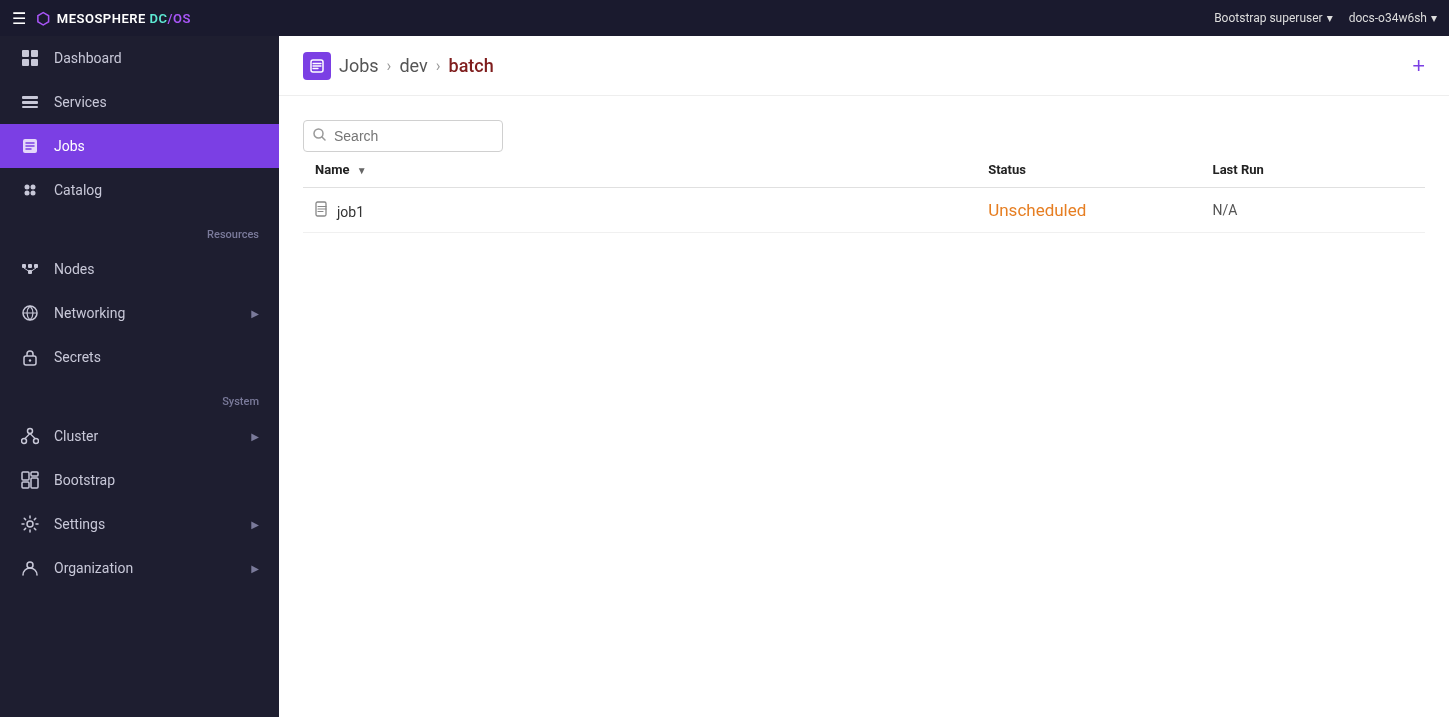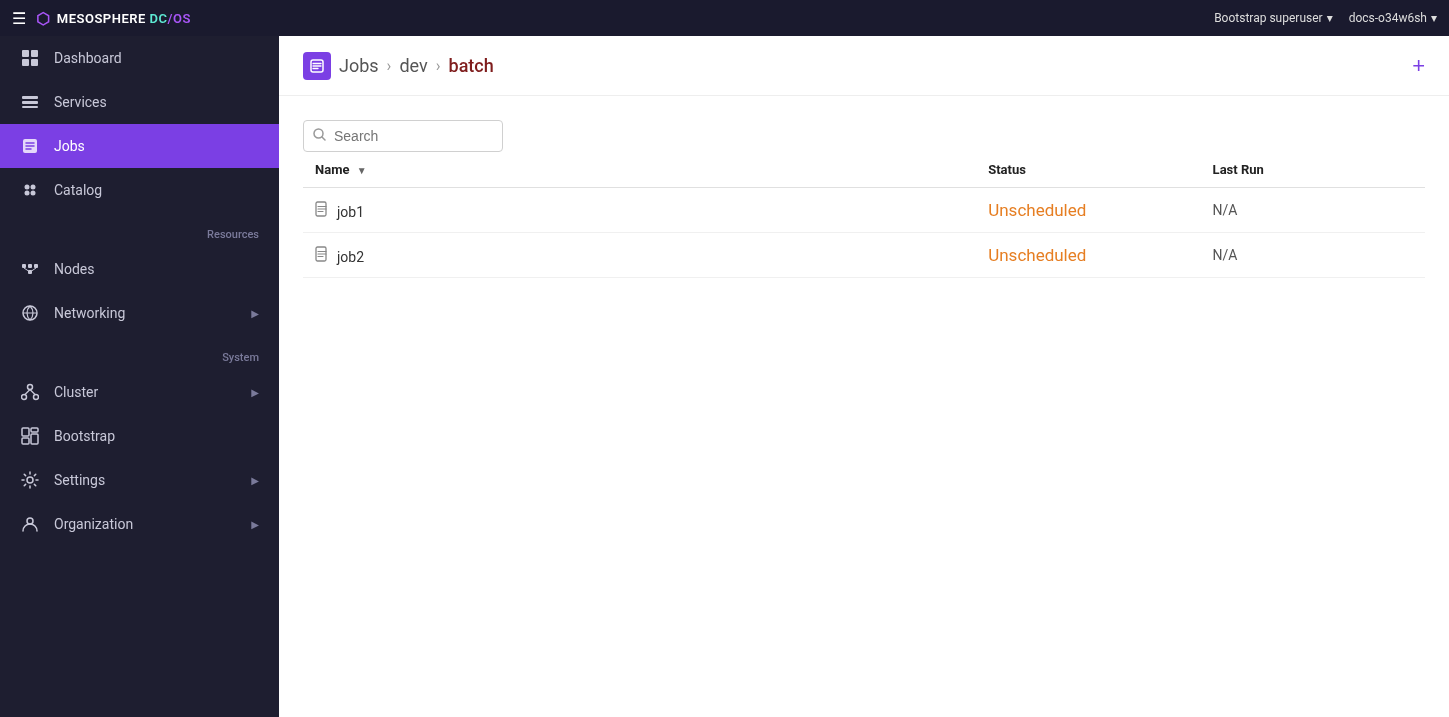--- a/index.html
+++ b/index.html
@@ -211,20 +211,30 @@
       <span class="nav-icon">
         <svg width="18" height="18" viewBox="0 0 18 18" fill="none">
           <circle cx="9" cy="9" r="7" stroke="#c8c8d8" stroke-width="1.5" fill="none"></circle>
           <path d="M2 9h14M9 2c-2 2-3 4-3 7s1 5 3 7M9 2c2 2 3 4 3 7s-1 5-3 7" stroke="#c8c8d8" stroke-width="1.2" fill="none"></path>
         </svg>
       </span>
       <span>Networking</span>
       <span class="arrow">▶</span>
     </div>
 
+    <div class="sidebar-nav-item">
+      <span class="nav-icon">
+        <svg width="18" height="18" viewBox="0 0 18 18" fill="none">
+          <rect x="3" y="8" width="12" height="9" rx="2" fill="none" stroke="#c8c8d8" stroke-width="1.5"></rect>
+          <path d="M6 8V6a3 3 0 016 0v2" stroke="#c8c8d8" stroke-width="1.5" fill="none"></path>
+          <circle cx="9" cy="12.5" r="1.2" fill="#c8c8d8"></circle>
+        </svg>
+      </span>
+      <span>Secrets</span>
+    </div>
 
     <div class="sidebar-section-label">System</div>
 
     <div class="sidebar-nav-item">
       <span class="nav-icon">
         <svg width="18" height="18" viewBox="0 0 18 18" fill="none">
           <circle cx="9" cy="4" r="2.5" fill="none" stroke="#c8c8d8" stroke-width="1.5"></circle>
           <circle cx="3" cy="14" r="2.5" fill="none" stroke="#c8c8d8" stroke-width="1.5"></circle>
           <circle cx="15" cy="14" r="2.5" fill="none" stroke="#c8c8d8" stroke-width="1.5"></circle>
           <line x1="9" y1="6.5" x2="4" y2="11.5" stroke="#c8c8d8" stroke-width="1.2"></line>
@@ -332,37 +342,18 @@
         <span>job1</span>
       </div>
     </td>
     <td>
       <span class="status-unscheduled">Unscheduled</span>
     </td>
     <td>
       <span class="na-text">N/A</span>
     </td>
   </tr>
-            <tr>
-    <td>
-      <div class="job-name-cell">
-        <span class="job-file-icon">
-          <svg width="14" height="16" viewBox="0 0 14 16" fill="none">
-            <rect x="1" y="1" width="10" height="14" rx="1.5" fill="none" stroke="#888" stroke-width="1.3"></rect>
-            <path d="M3 5.5h8M3 8h8M3 10.5h5" stroke="#888" stroke-width="1.2" stroke-linecap="round"></path>
-          </svg>
-        </span>
-        <span>job2</span>
-      </div>
-    </td>
-    <td>
-      <span class="status-unscheduled">Unscheduled</span>
-    </td>
-    <td>
-      <span class="na-text">N/A</span>
-    </td>
-  </tr>
           </tbody>
       </table>
 
     </div>
   </div>
 </div>
 
 </body></html>

